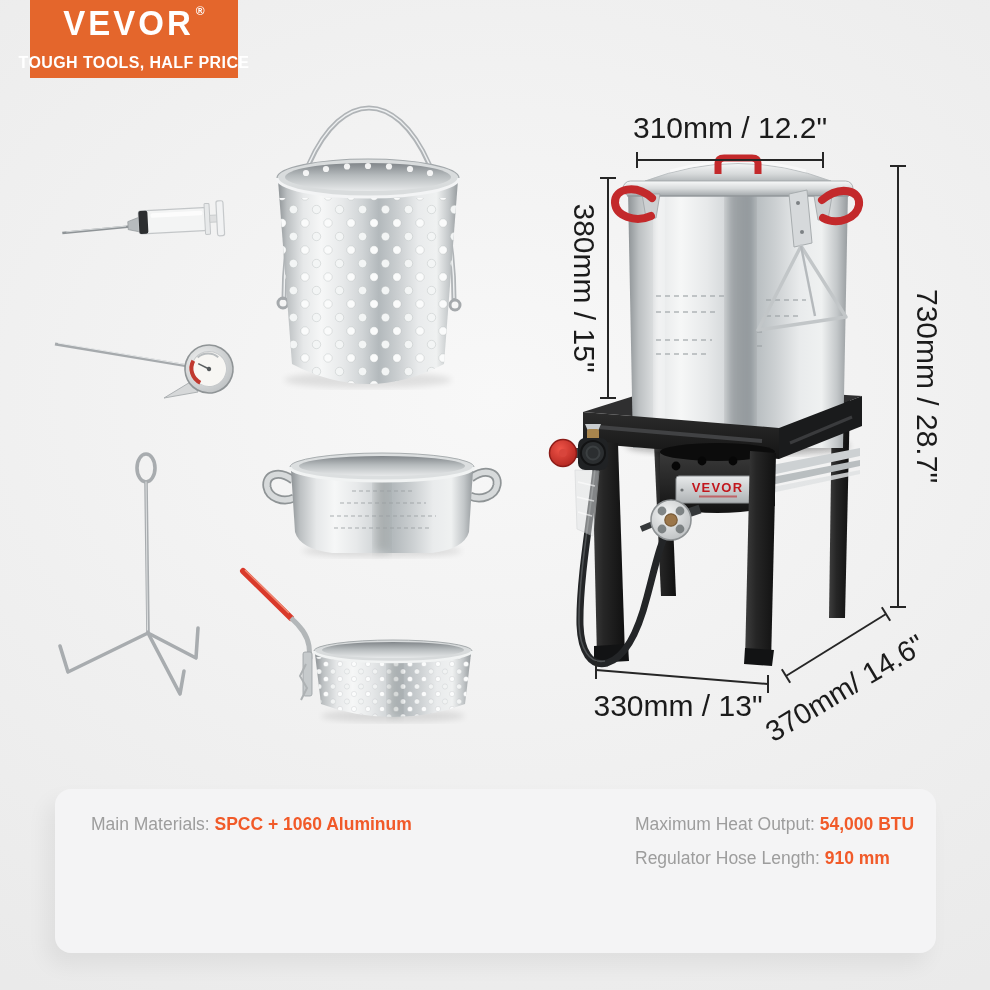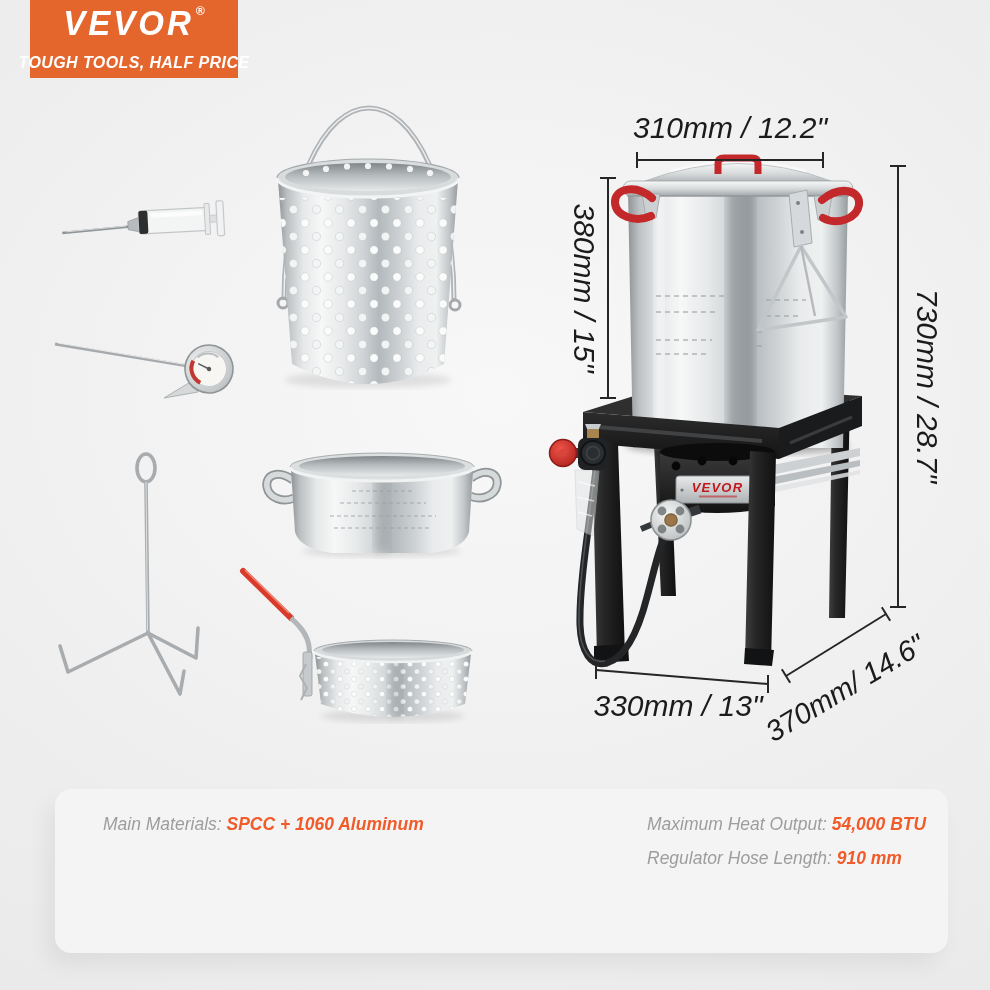--- a/index.html
+++ b/index.html
@@ -1,41 +1,40 @@
 <!DOCTYPE html>
 <html><head>
 <meta charset="utf-8">
 <style>
   html,body{margin:0;padding:0;background:#e9e9e9;}
   .page{
     position:relative;width:990px;height:990px;overflow:hidden;
     font-family:"Liberation Sans",sans-serif;
     background:radial-gradient(90% 70% at 50% 40%, #f8f8f8 0%, #f0f0f0 55%, #eaeaea 100%);
-    font-style:italic;
   }
   
   .logo{position:absolute;left:30px;top:0;width:208px;height:78px;background:#e4662c;
         color:#fff;display:flex;flex-direction:column;align-items:center;justify-content:center;}
   .logo-row{display:flex;align-items:flex-start;line-height:1;}
   .logo-text{font-size:33px;font-weight:800;letter-spacing:3px;transform:scaleY(1.04);}
   .logo-reg{font-size:12px;font-weight:700;margin-left:2px;margin-top:-2px;}
   .logo-tag{font-size:16px;font-weight:700;letter-spacing:.4px;margin-top:14px;white-space:nowrap;}
   
   .scene{position:absolute;left:0;top:0;width:990px;height:790px;}
   
   .dim-label{position:absolute;width:230px;text-align:center;font-size:30px;color:#1b1b1b;
              line-height:30px;white-space:nowrap;}
   .dim-top{left:615px;top:113px;}
   .dim-left{left:469px;top:273px;transform:rotate(90deg);}
   .dim-right{left:812px;top:371px;transform:rotate(90deg);}
   .dim-bottom{left:563px;top:691px;}
   .dim-diag{left:730px;top:673px;transform:rotate(-31deg);font-size:29px;}
   
   .panel{position:absolute;left:55px;top:789px;width:881px;height:164px;background:#f4f4f5;
-         border-radius:16px;box-shadow:-8px 12px 22px rgba(0,0,0,.06);padding-left:12px;}
+         border-radius:16px;box-shadow:-8px 12px 22px rgba(0,0,0,.06);}
   .panel-inner{position:relative;width:100%;height:100%;}
   .spec-col{position:absolute;top:19px;font-size:17.5px;line-height:33.5px;}
   .spec-col-left{left:36px;width:560px;}
   .spec-col-right{left:580px;width:330px;}
   .spec-row{margin:0;white-space:pre;}
   .spec-label{color:#9d9d9d;white-space:pre;}
   .spec-value{color:#f15a29;font-weight:700;white-space:pre;}
 </style>
 </head>
 <body>

